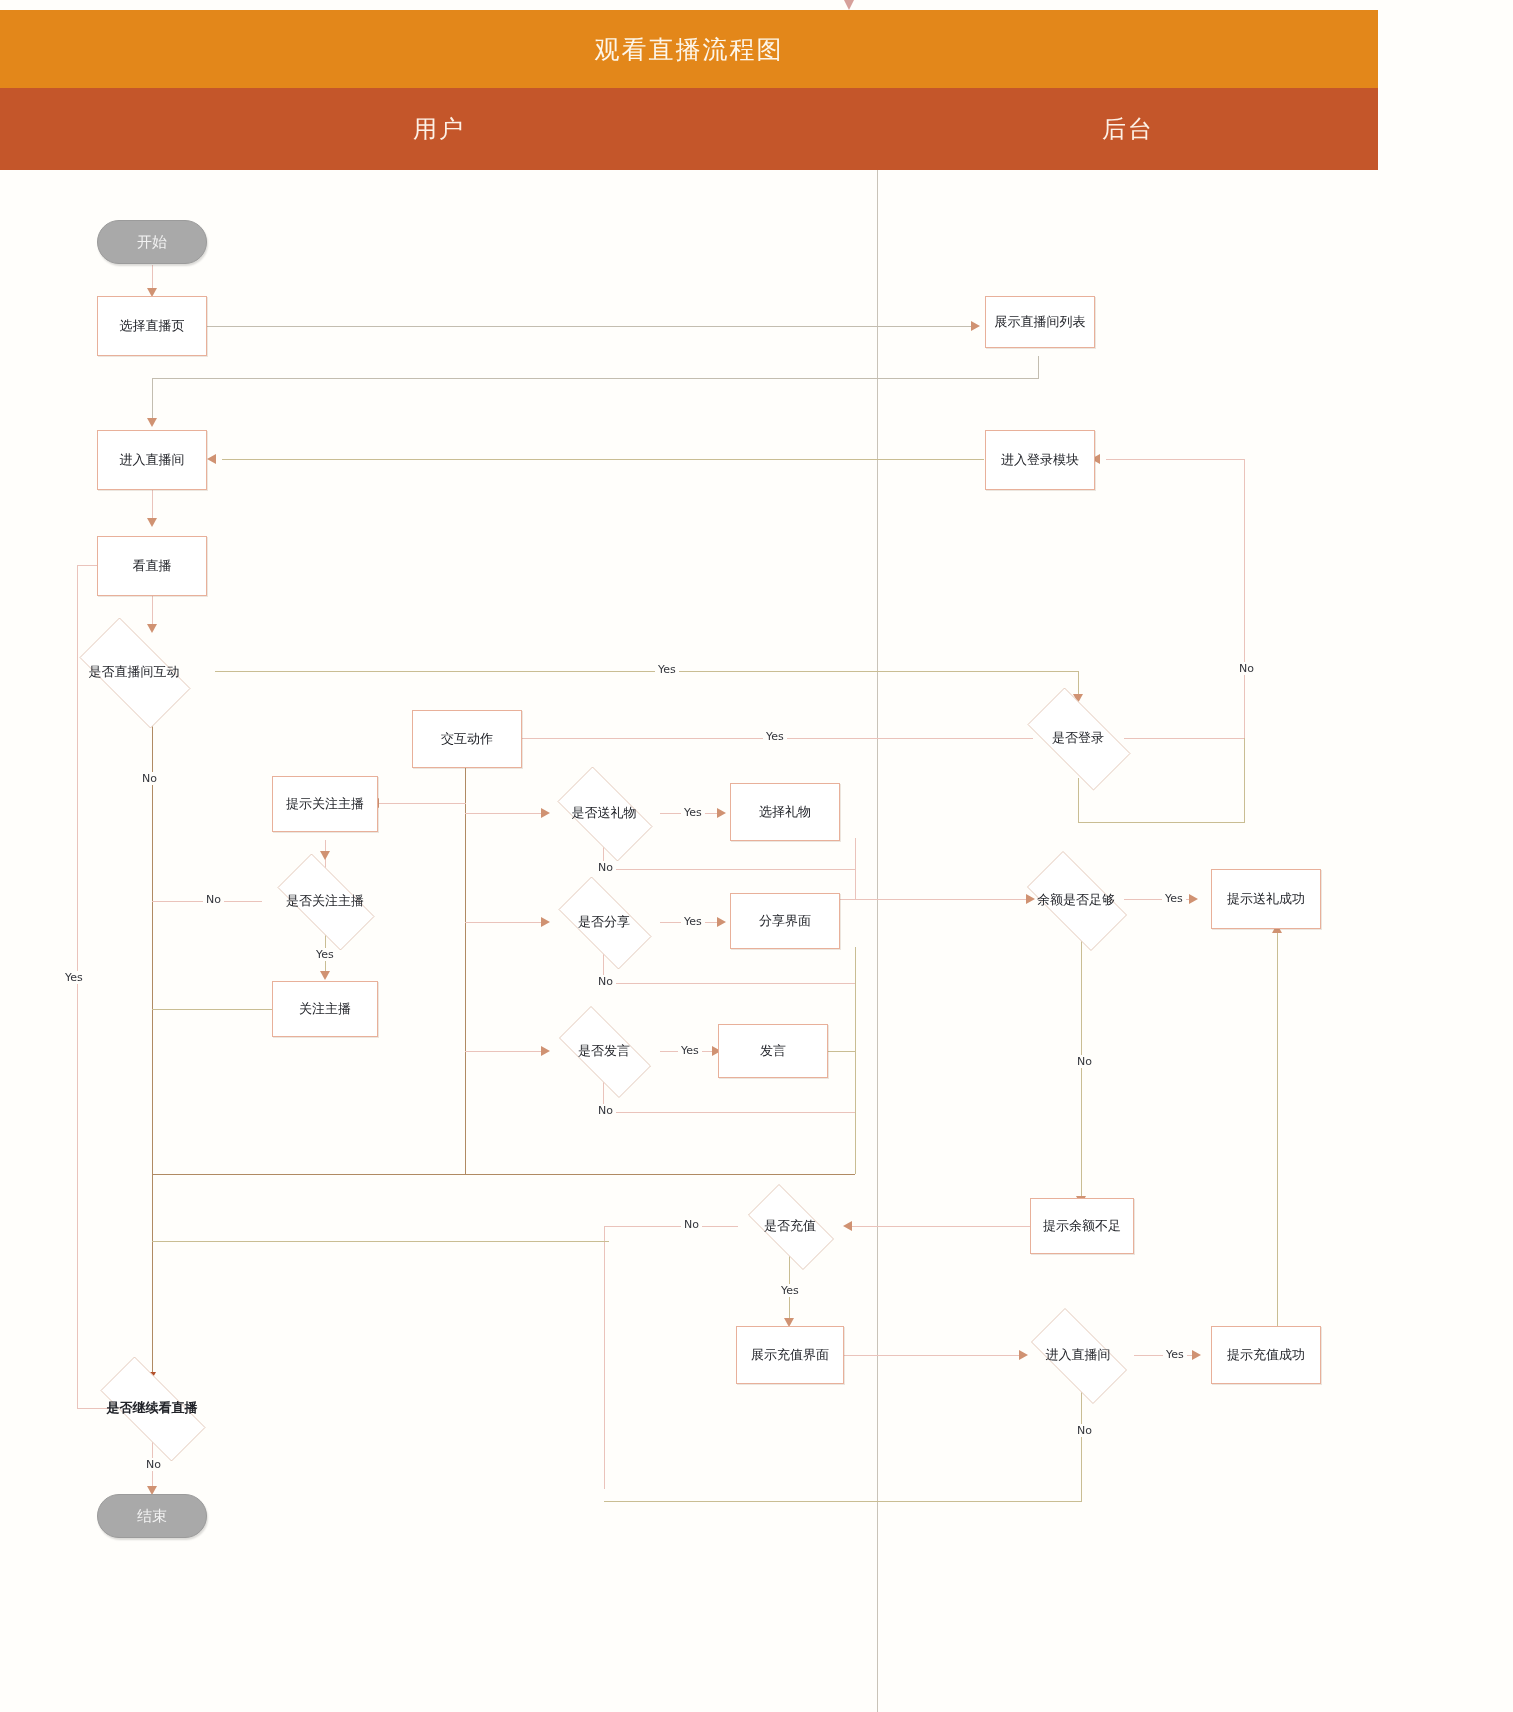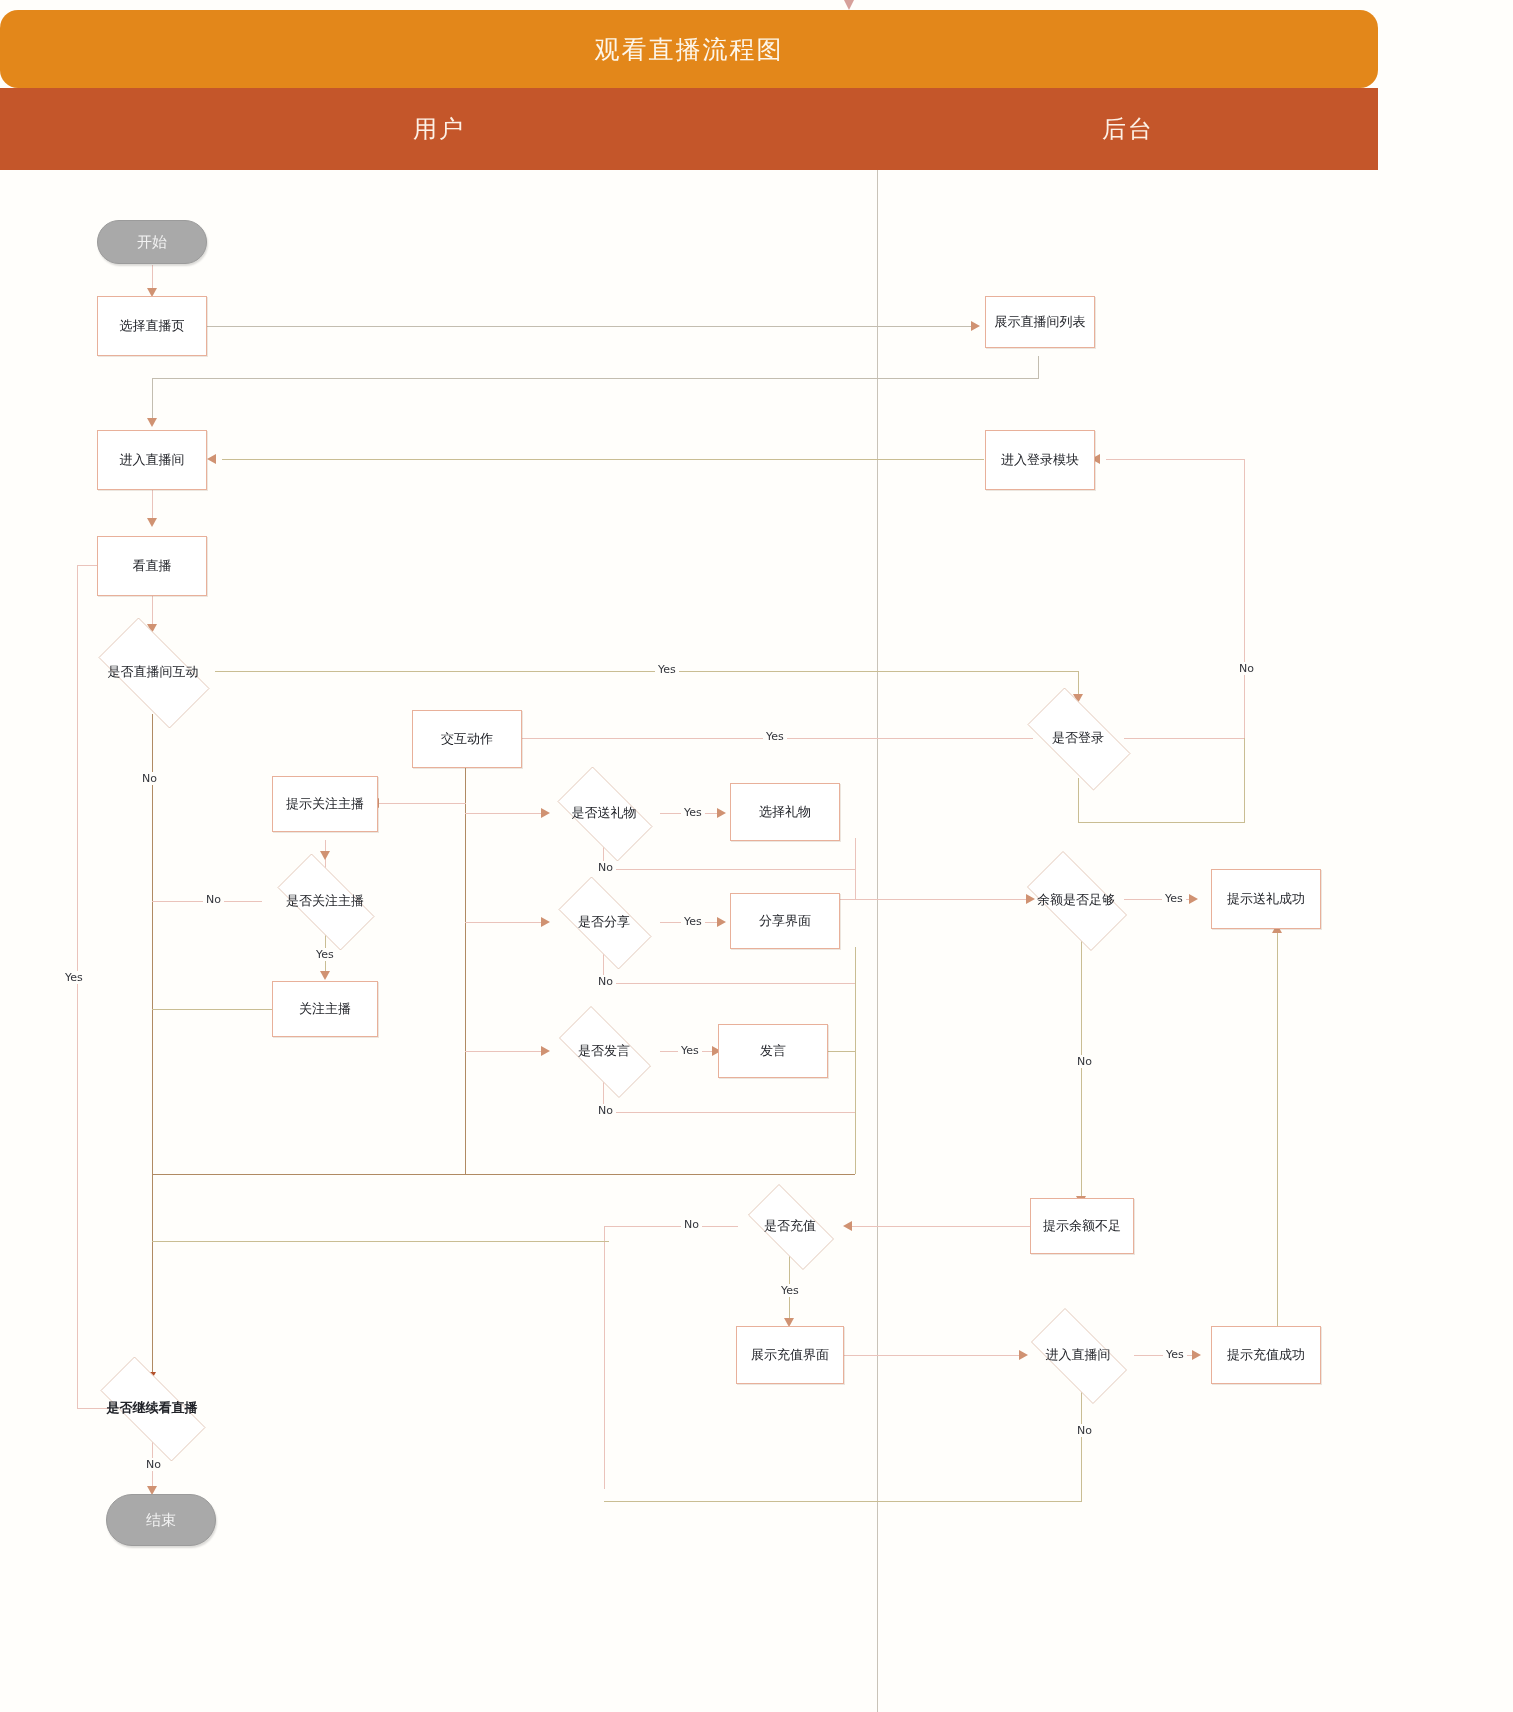--- a/index.html
+++ b/index.html
@@ -24,21 +24,20 @@
     top: 10px;
     width: 1378px;
     height: 78px;
     background: #e3871a;
     color: #fdf6ea;
     display: flex;
     align-items: center;
     justify-content: center;
     font-size: 25px;
     letter-spacing: 2px;
-    border-radius: 18px;
   }
   .lane-head {
     position: absolute;
     top: 88px;
     height: 82px;
     background: #c4562a;
     color: #fdf1e6;
     display: flex;
     align-items: center;
     justify-content: center;
@@ -336,21 +335,21 @@
   <div class="node process" style="left:97px; top:296px; width:110px; height:60px;">选择直播页</div>
 
   <div class="node process" style="left:985px; top:296px; width:110px; height:52px;">展示直播间列表</div>
 
   <div class="node process" style="left:97px; top:430px; width:110px; height:60px;">进入直播间</div>
 
   <div class="node process" style="left:985px; top:430px; width:110px; height:60px;">进入登录模块</div>
 
   <div class="node process" style="left:97px; top:536px; width:110px; height:60px;">看直播</div>
 
-  <div class="node decision" style="left:83px; top:633px; width:140px; height:78px;">
+  <div class="node decision" style="left:64px; top:633px; width:140px; height:78px;">
     <span class="dia"></span>
     <span class="dlabel">是否直播间互动</span>
   </div>
 
   <div class="node process" style="left:412px; top:710px; width:110px; height:58px;">交互动作</div>
 
   <div class="node decision" style="left:1013px; top:702px; width:130px; height:72px;">
     <span class="dia"></span>
     <span class="dlabel">是否登录</span>
   </div>
@@ -406,15 +405,15 @@
     <span class="dlabel">进入直播间</span>
   </div>
 
   <div class="node process" style="left:1211px; top:1326px; width:110px; height:58px;">提示充值成功</div>
 
   <div class="node decision" style="left:82px; top:1375px; width:140px; height:66px;font-weight:bold;">
     <span class="dia"></span>
     <span class="dlabel">是否继续看直播</span>
   </div>
 
-  <div class="node terminator" style="left:106px; top:1494px; width:110px; height:52px;">结束</div>
+  <div class="node terminator" style="left:97px; top:1494px; width:110px; height:44px;">结束</div>
 
 </div>
 
 </body></html>

